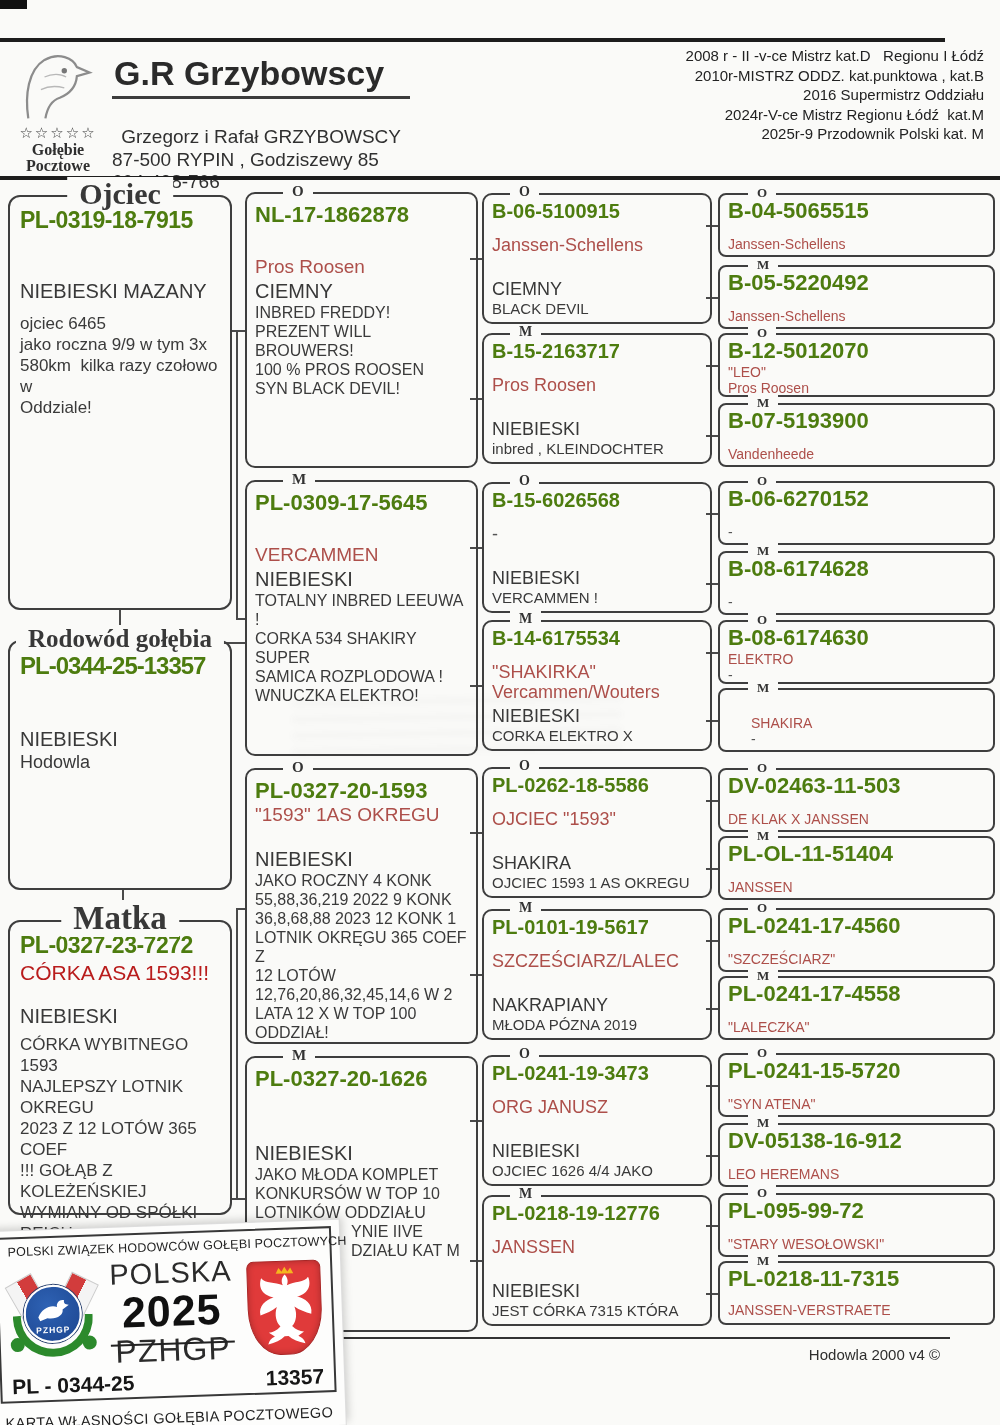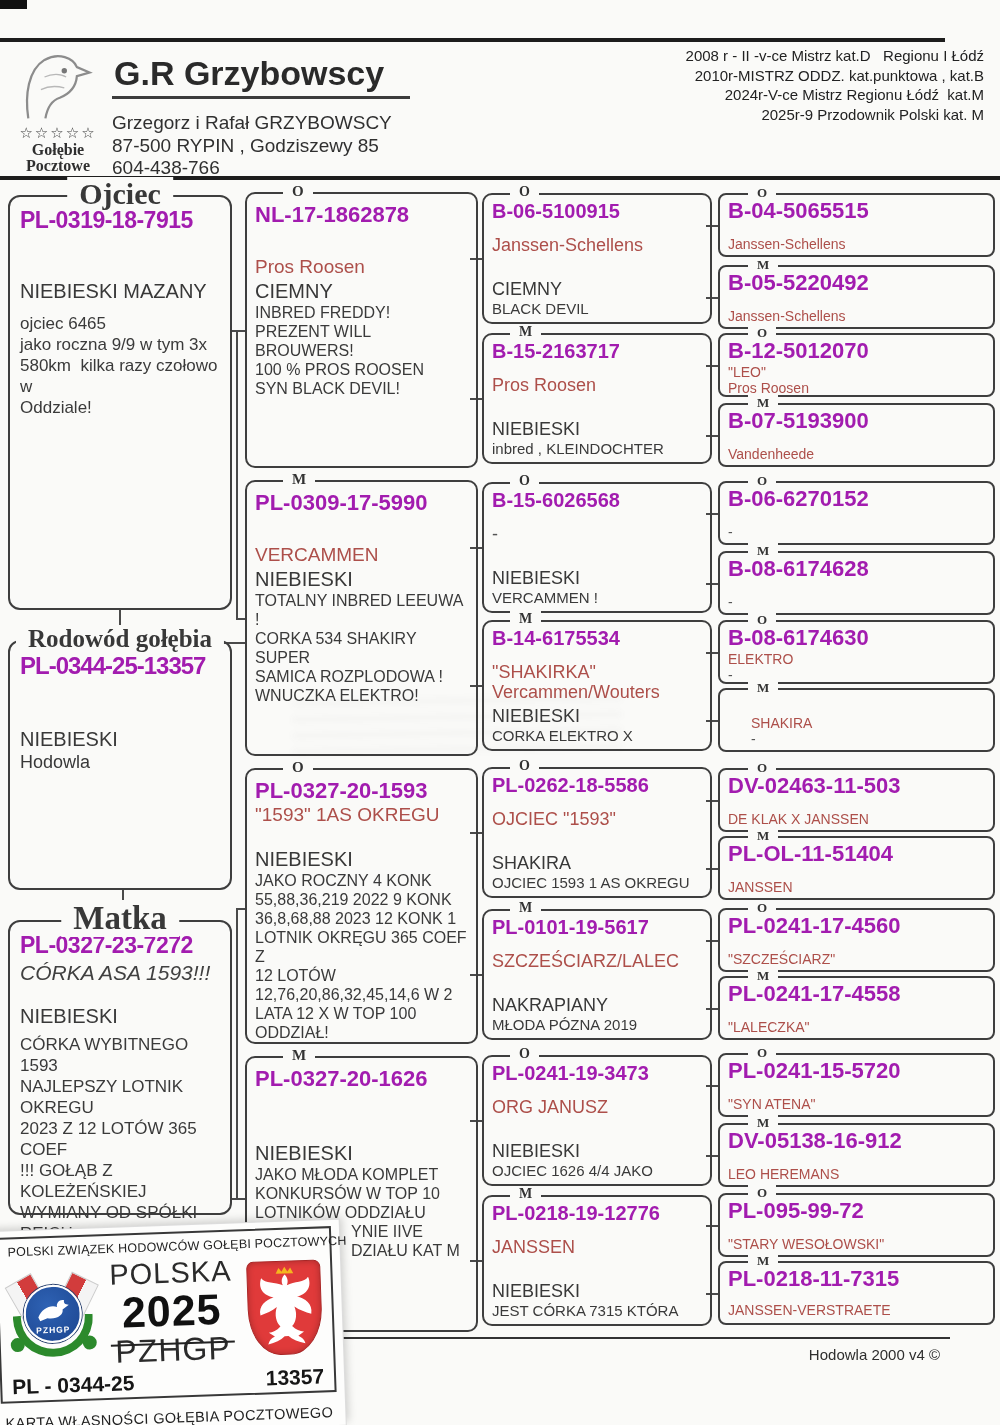--- a/index.html
+++ b/index.html
@@ -16,21 +16,21 @@
   .breeder{font:bold 34px "Liberation Sans",sans-serif;color:#2a2a2a;border-bottom:3px solid #3c3c3c;padding:0 26px 3px 2px;display:inline-block;white-space:nowrap;}
   .hline-info{font-size:19px;color:#303030;line-height:22.5px;margin-top:9px;white-space:pre-wrap;}
   .ach{position:absolute;right:16px;top:46px;width:620px;text-align:right;}
   .ach div{font-size:15px;color:#222;line-height:19.5px;white-space:pre-wrap;}
 
   
   .abox{position:absolute;border:2px solid #3e3e3e;border-radius:10px;box-sizing:border-box;display:flex;flex-direction:column;}
   .omlbl{position:absolute;top:-11px;left:36px;background:#fafaf8;padding:0 9px;font:bold 15px "Liberation Serif",serif;color:#333;}
   .b3 .omlbl{left:26px;font-size:14px;}
   .b4 .omlbl{left:28px;font-size:13px;top:-10px;}
-  .ring{font-weight:bold;font-size:22px;color:#a21caf;padding:8px 8px 0;white-space:nowrap;}
+  .ring{font-weight:bold;font-size:22px;color:#4d7c0f;padding:8px 8px 0;white-space:nowrap;}
   .b3 .ring{font-size:20px;padding:5px 8px 0;}
   .b4 .ring{font-size:22px;padding:3px 8px 0;}
   .red{font-size:19px;color:#ad4f4a;padding:0 8px;line-height:22px;white-space:nowrap;}
   .b3 .red{font-size:18px;line-height:20px;margin-top:0;}
   .b3 .reds{margin-top:12px;}
   .b4 .red{font-size:14px;line-height:16px;}
   .dash{color:#555;}
   .bname{font-size:20px;color:#383838;padding:2px 8px 0;white-space:nowrap;}
   .b3 .bname{font-size:18px;padding-top:1px;}
   .dline{font-size:16px;color:#3a3a3a;line-height:19px;padding:0 8px;white-space:pre-wrap;}
@@ -49,21 +49,21 @@
   #mother .title{font-size:33px;top:-22px;}
   .c1 .ring{font-size:23px;letter-spacing:-0.5px;padding:10px 10px 0;}
   #subject .ring{font-size:24px;letter-spacing:-1px;}
   .c1 .bname{font-size:20px;padding:0 10px;}
   #father .bname{margin-top:46px;}
   #subject .bname{margin-top:48px;}
   #mother .bname{margin-top:20px;}
   .c1 .dline{font-size:17px;line-height:21px;padding:0 10px;}
   #father .desc{margin-top:10px;}
   #mother .desc{margin-top:6px;}
-  .redname{font-size:21px;color:#404040;padding:2px 10px 0;white-space:nowrap;font-style:italic;}
+  .redname{font-size:21px;color:#b91c1c;padding:2px 10px 0;white-space:nowrap;}
   .sex{font-size:18px;color:#383838;padding:1px 10px 0;}
 
   
   .hl{position:absolute;height:2px;background:#4a4a4a;}
   .vl{position:absolute;width:2px;background:#4a4a4a;}
 
   
   .wm{position:absolute;left:292px;top:692px;width:330px;height:60px;transform:rotate(-1deg);
       background:repeating-linear-gradient(0deg,rgba(110,110,110,.28) 0 6px,transparent 6px 16px);
       filter:blur(3px);opacity:.14;}
@@ -119,27 +119,28 @@
         <circle cx="52" cy="23" r="3" fill="#777"></circle>
         <path d="M30 30 C38 26 48 26 54 30 M26 44 C34 40 44 40 52 42" stroke="#b8b8b8" stroke-width="1.5" fill="none"></path>
       </svg>
     </span>
     <div class="stars">☆☆☆☆☆</div>
     <div class="logo-cap">Gołębie</div>
     <div class="logo-cap">Pocztowe</div>
   </div>
   <div class="namewrap">
     <div class="breeder">G.R Grzybowscy</div>
-    <div class="hline-info" style="margin-top:13px;">Grzegorz i Rafał GRZYBOWSCY</div>
+    <div class="hline-info" style="margin-top:27px;text-align:center;">Grzegorz i Rafał GRZYBOWSCY</div>
     <div class="hline-info" style="margin-top:0;">87-500 RYPIN , Godziszewy 85</div>
     <div class="hline-info" style="margin-top:0;">604-438-766</div>
   </div>
   <div class="ach">
     <div>2008 r - II -v-ce Mistrz kat.D   Regionu I Łódź</div>
     <div>2010r-MISTRZ ODDZ. kat.punktowa , kat.B</div>
+    <div>2016 Supermistrz Oddziału</div>
     <div>2024r-V-ce Mistrz Regionu Łódź  kat.M</div>
     <div>2025r-9 Przodownik Polski kat. M</div>
   </div>
   <div class="rule" style="top:176px;left:0;width:1000px;"></div>
 
   <div id="connectors">
       <div class="hl" style="left: 706px; top: 225px; width: 13px;"></div>
       <div class="hl" style="left: 706px; top: 297px; width: 13px;"></div>
       <div class="hl" style="left: 706px; top: 365px; width: 13px;"></div>
       <div class="hl" style="left: 706px; top: 435px; width: 13px;"></div>
@@ -219,21 +220,21 @@
         <div class="bname">CIEMNY</div>
         <div class="desc">
           <div class="dline">INBRED FREDDY!</div>
           <div class="dline">PREZENT WILL BROUWERS!</div>
           <div class="dline">100 % PROS ROOSEN</div>
           <div class="dline">SYN BLACK DEVIL!</div>
         </div>
       </div>
       <div class="abox b2 gap-red" style="left: 245px; top: 480px; width: 233px; height: 276px;">
         <span class="omlbl">M</span>
-        <div class="ring">PL-0309-17-5990</div>
+        <div class="ring">PL-0309-17-5645</div>
         <div class="sp"></div>
         <div class="red">VERCAMMEN</div>
         <div class="sp2"></div>
         <div class="bname">NIEBIESKI</div>
         <div class="desc">
           <div class="dline">TOTALNY INBRED LEEUWA !</div>
           <div class="dline">CORKA 534 SHAKIRY SUPER</div>
           <div class="dline">SAMICA ROZPLODOWA !</div>
           <div class="dline">WNUCZKA ELEKTRO!</div>
         </div>

